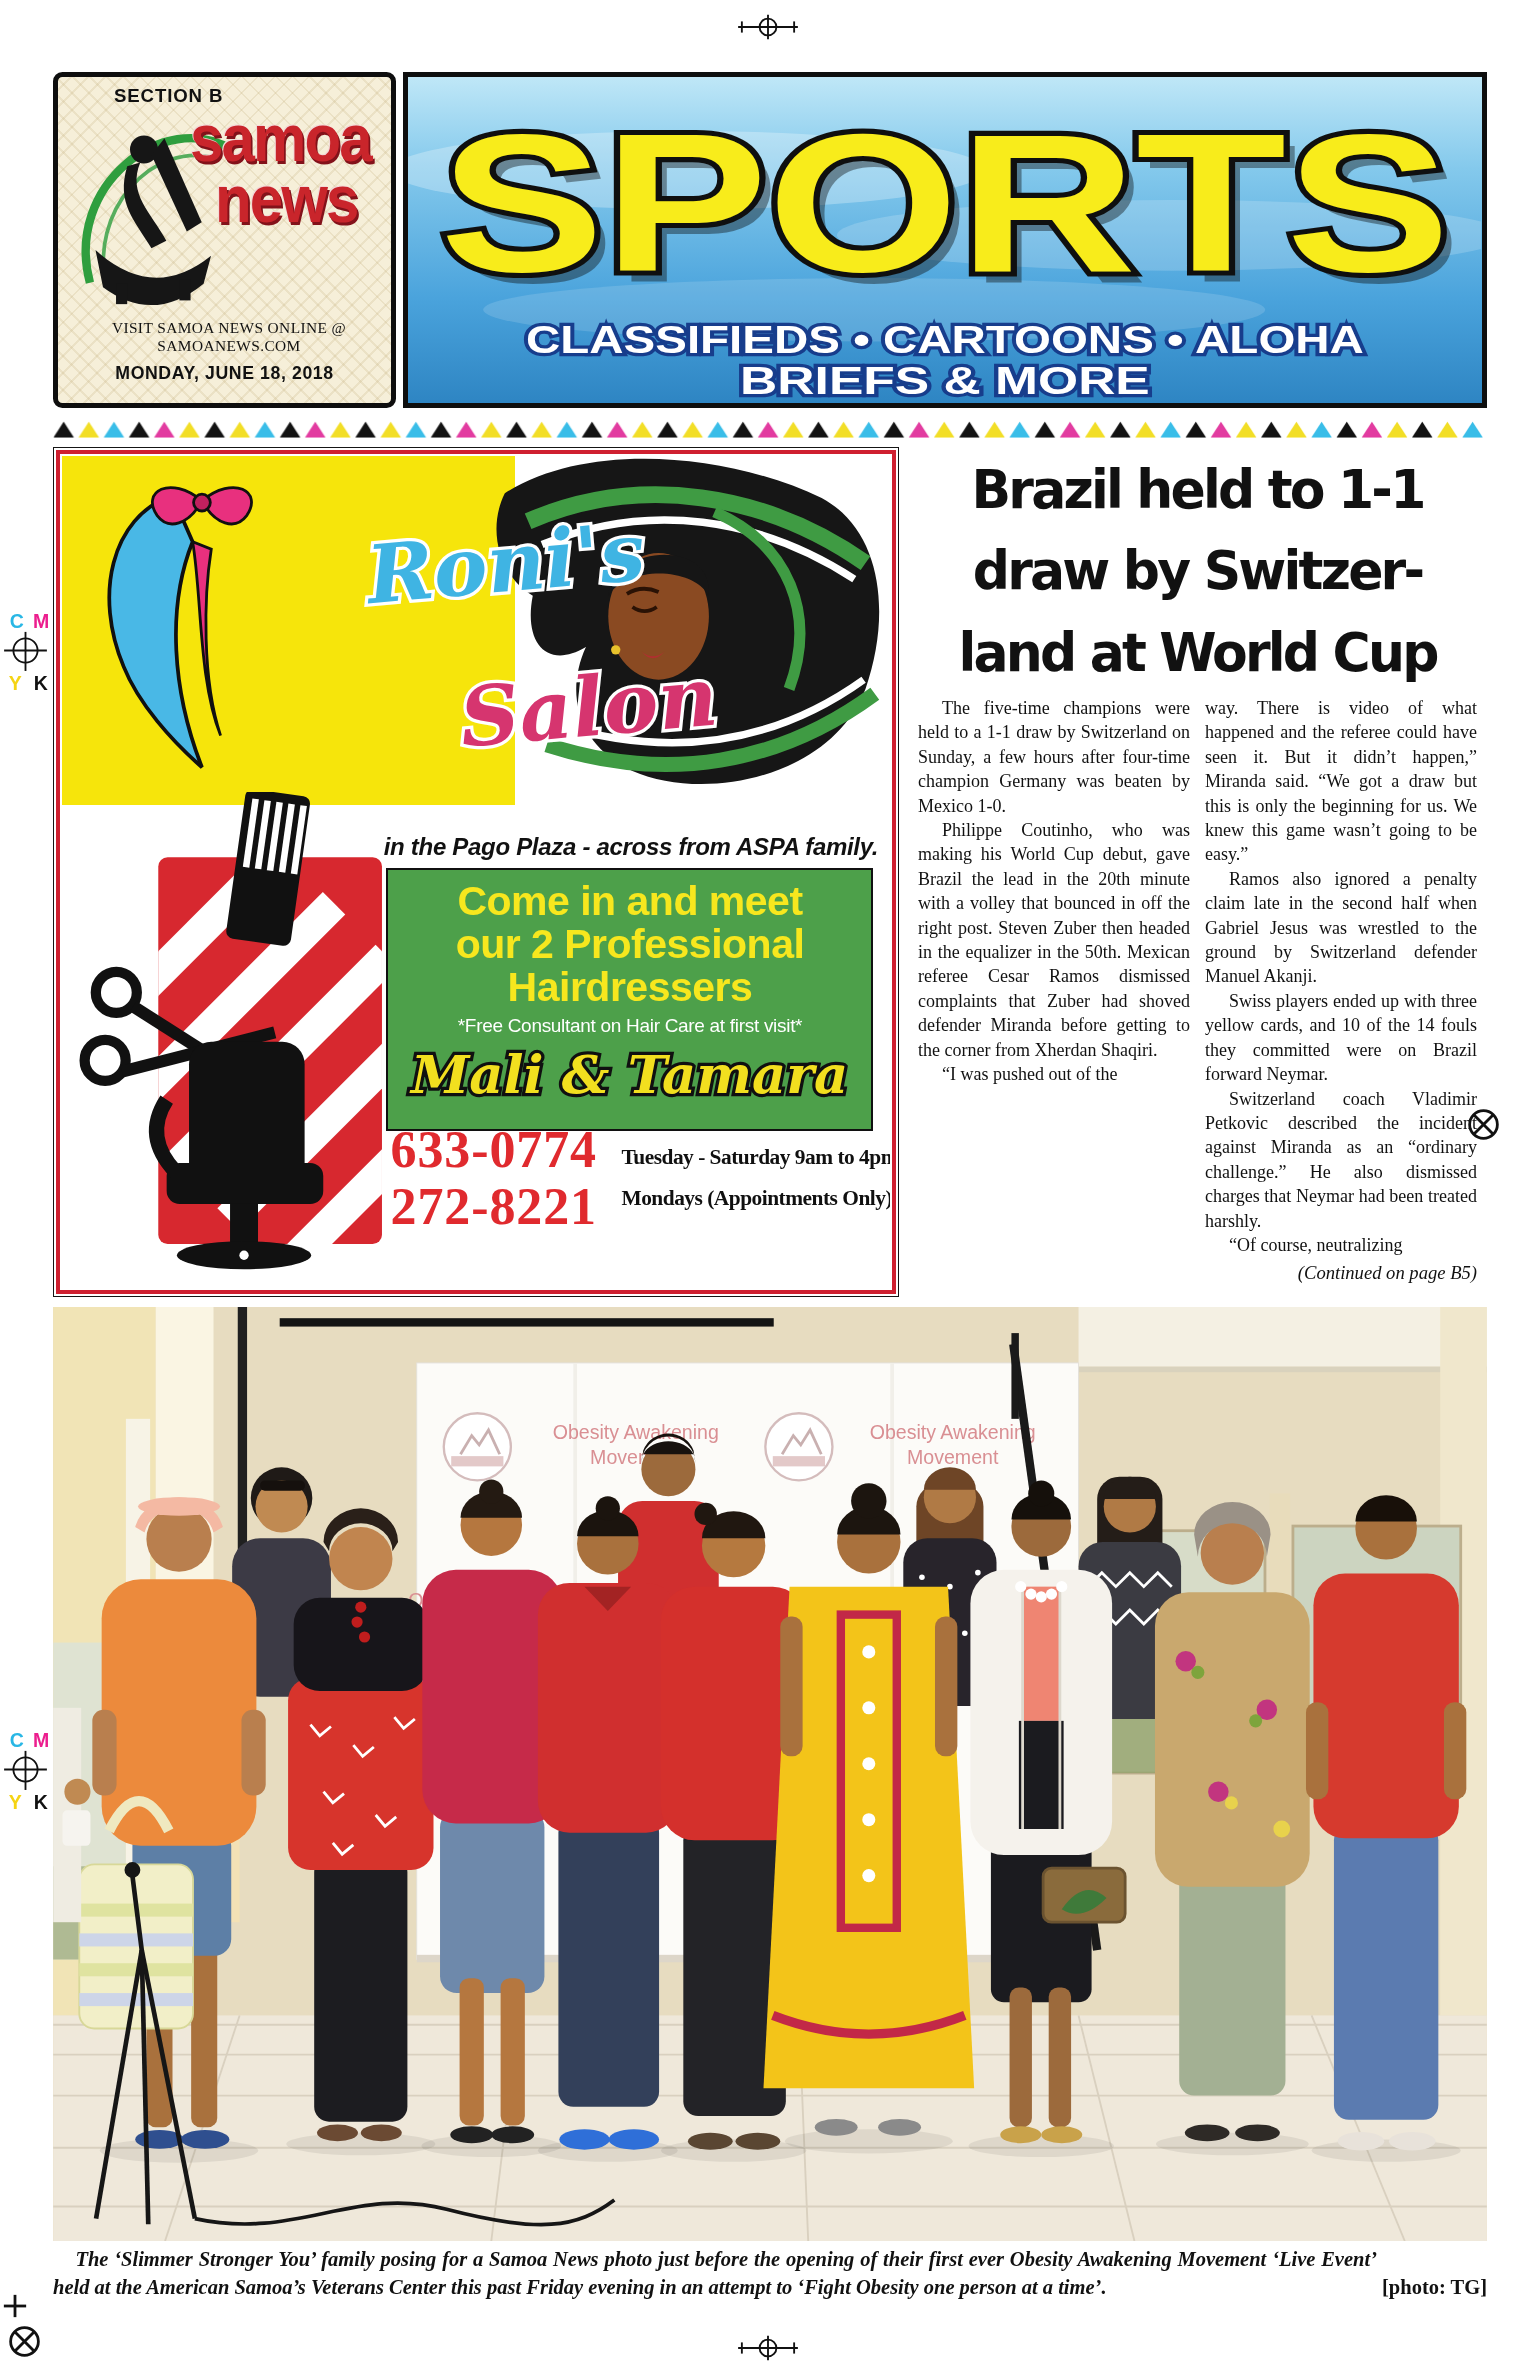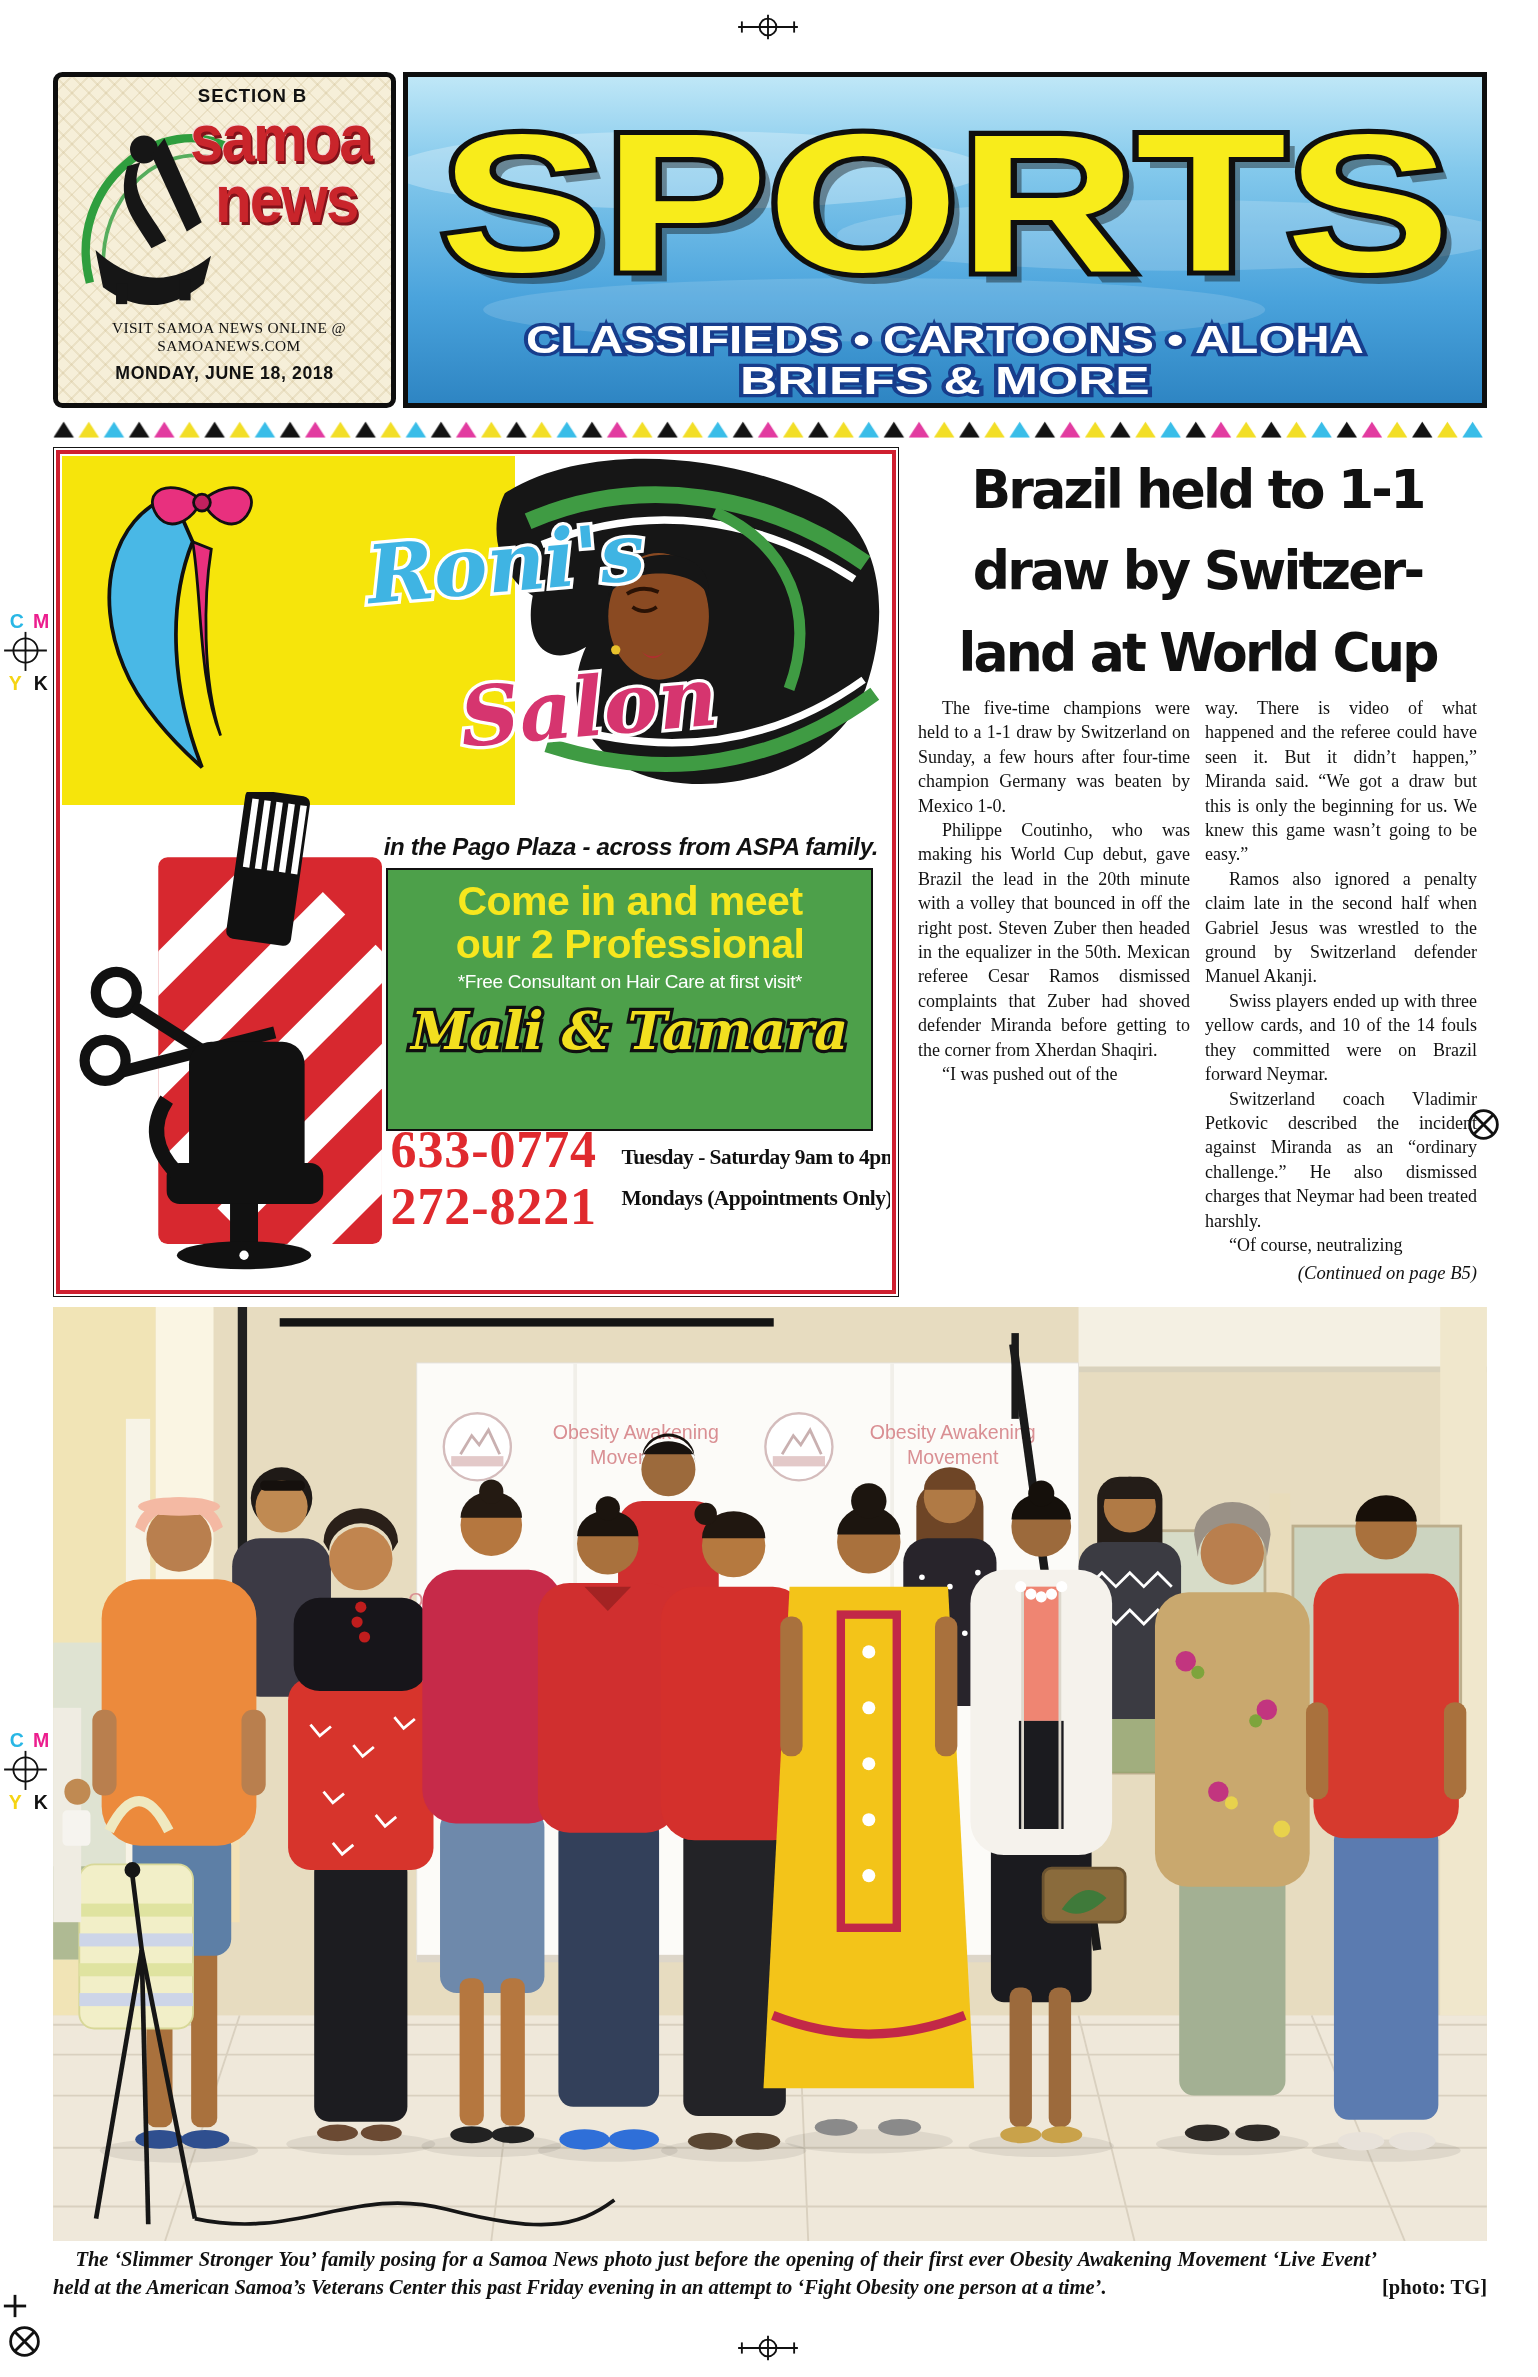--- a/index.html
+++ b/index.html
@@ -4,21 +4,21 @@
 <style>
   html,body{margin:0;padding:0;background:#ffffff;}
   #page{position:relative;width:1538px;height:2377px;background:#fff;overflow:hidden;
         font-family:"Liberation Sans",sans-serif;color:#111;}
 
   
   .hdr-left{position:absolute;left:53px;top:72px;width:343px;height:336px;box-sizing:border-box;
     border:5.6px solid #0e0e0e;border-radius:9.3px;background-color:#f6efd9;
     background-image:repeating-linear-gradient(45deg,rgba(196,176,126,.22) 0 1.9px,transparent 1.9px 12px),
                      repeating-linear-gradient(-45deg,rgba(196,176,126,.22) 0 1.9px,transparent 1.9px 12px);}
-  .section-b{position:absolute;left:56px;right:0;top:7.5px;text-align:center;font-weight:700;
+  .section-b{position:absolute;left:56px;right:0;top:7.5px;text-align:left;font-weight:700;
     font-size:18.6px;letter-spacing:0.9px;}
   .brand{position:absolute;font-weight:800;color:#c9252b;letter-spacing:-1.9px;line-height:1;
     text-shadow:1.9px 2.8px 0 #83121a, -0.9px -0.9px 0 #f2d8d8;transform:scaleY(1.12);transform-origin:left top;}
   .brand.samoa{left:132px;top:28px;font-size:60px;}
   .brand.news{left:157px;top:89px;font-size:60px;}
   .visit{position:absolute;left:9px;right:0;bottom:48px;text-align:center;
     font-family:"Liberation Serif",serif;font-size:15.4px;letter-spacing:0.4px;}
   .dateline{position:absolute;left:0;right:0;bottom:18.6px;text-align:center;font-weight:700;
     font-size:17.7px;letter-spacing:0.6px;}
   .tanoa{position:absolute;left:3.7px;top:24px;}
@@ -204,20 +204,21 @@
         <path d="M94,330 q -26,40 10,78" fill="none" stroke="#111" stroke-width="16"></path>
         <rect x="162" y="442" width="30" height="44" fill="#111"></rect>
         <ellipse cx="177" cy="497" rx="72" ry="15" fill="#111"></ellipse>
         <circle cx="177" cy="497" r="5" fill="#fff"></circle>
       </svg>
 
       <div class="ad-green">
         <div class="pitch-wrap">
           <div class="pitch">Come in and meet</div>
           <div class="pitch">our 2 Professional</div>
+          <div class="pitch">Hairdressers</div>
         </div>
         <div class="free-note">*Free Consultant on Hair Care at first visit*</div>
         <svg width="475" height="80" viewBox="0 0 510 86">
           <text x="255" y="60" text-anchor="middle" font-family="DejaVu Serif, serif" font-style="italic" font-weight="700" font-size="56" fill="#f2df1f" stroke="#101010" stroke-width="7" paint-order="stroke" textLength="470" lengthAdjust="spacingAndGlyphs">Mali &amp; Tamara</text>
         </svg>
       </div>
 
       <div class="ad-phones">
         <div>633-0774</div>
         <div>272-8221</div>

